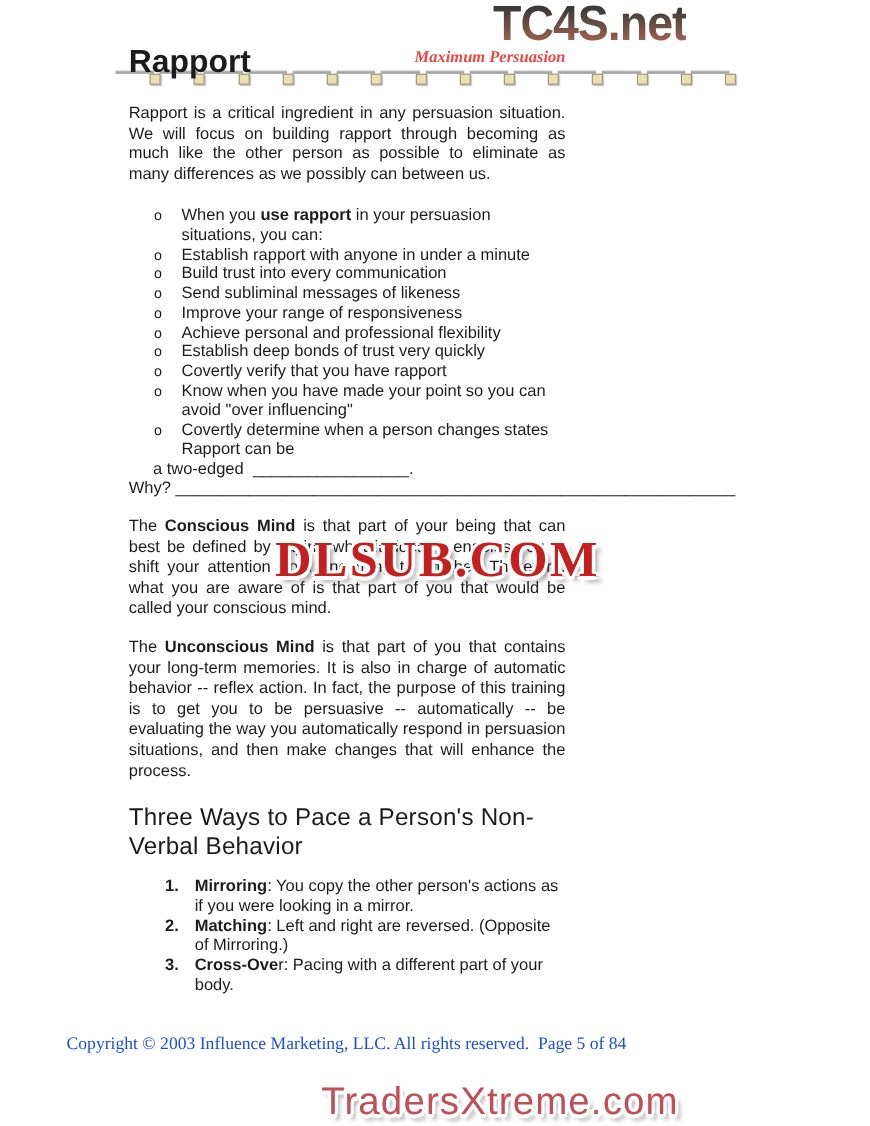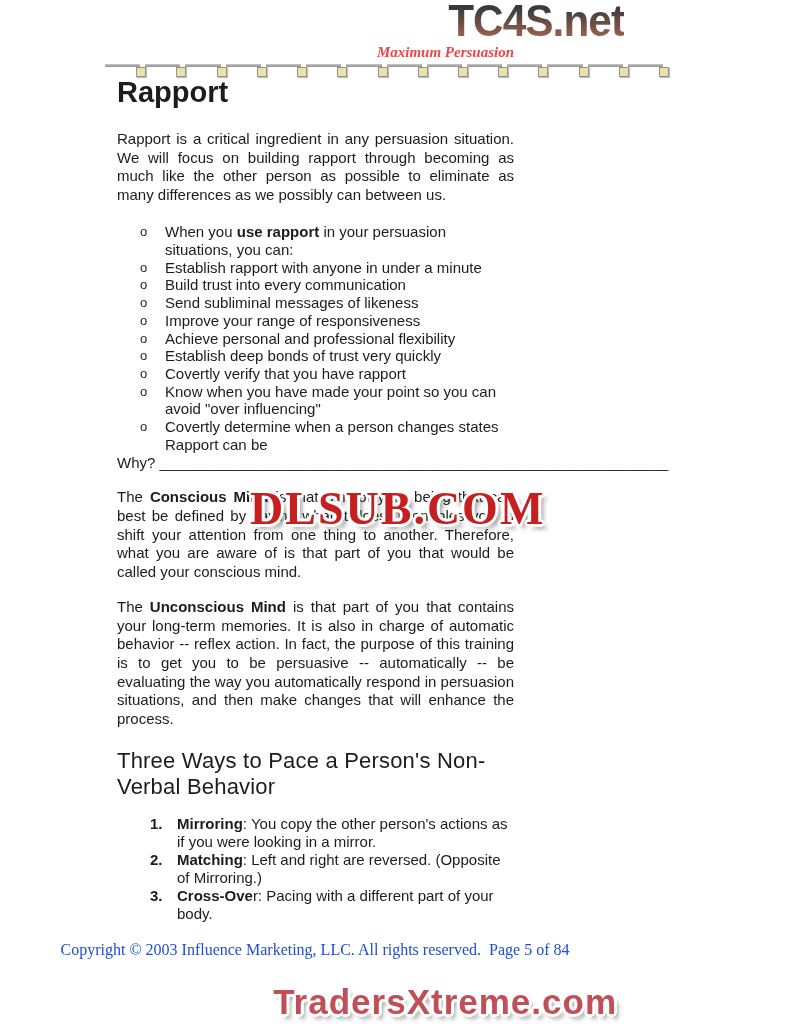--- a/index.html
+++ b/index.html
@@ -38,21 +38,21 @@
     content:"";position:absolute;top:2px;left:0;right:5px;height:3px;
     background:linear-gradient(#c9c9c9,var(--border-bar,#8f8f8f));
   }
   .border-strip i::after{
     content:"";position:absolute;top:5px;right:-1px;width:8px;height:8px;
     background:var(--border-square,#eae2ae);border:1px solid #979381;
     box-shadow:1px 1px 1px rgba(0,0,0,.25);
   }
 
   
-  .content{position:relative;padding:76px 116px 0 117px;}
+  .content{position:relative;padding:40px 116px 0 117px;}
   h1.title{font-size:29px;font-weight:bold;margin:0 0 21px 0;letter-spacing:0;}
   p.body{
     font-size:15px;line-height:18.6px;margin:0 0 17px 0;
     text-align:justify;text-align-last:left;
   }
   ul.bullets{list-style:none;margin:19px 0 0 0;padding:0;font-size:15px;line-height:17.7px;}
   ul.bullets li{display:flex;padding-left:23px;}
   ul.bullets .marker{width:25px;flex:0 0 25px;font-size:13px;}
   ul.bullets .btext{flex:1;}
   .fill-line{font-size:15px;line-height:17.8px;white-space:pre;margin:0;}
@@ -74,21 +74,21 @@
     font-family:"Liberation Serif",serif;font-weight:bold;
     font-size:46px;letter-spacing:2px;line-height:1;
     color:var(--dlsub-red,#c61f1f);
     text-shadow:
       -2px -2px 0 #fff,2px -2px 0 #fff,-2px 2px 0 #fff,2px 2px 0 #fff,
       -3px 0 0 #fff,3px 0 0 #fff,0 -3px 0 #fff,0 3px 0 #fff,
       5px 5px 4px rgba(60,60,60,.45);
   }
   .wm-traders{
     position:absolute;top:984px;right:13px;z-index:5;
-    font-weight:bold;font-size:35px;letter-spacing:1px;line-height:1;
+    font-weight:normal;font-size:35px;letter-spacing:1px;line-height:1;
     color:var(--traders-red,#c14f58);
     text-shadow:
       -2px -2px 0 #fff,2px -2px 0 #fff,-2px 2px 0 #fff,2px 2px 0 #fff,
       -3px 0 0 #fff,3px 0 0 #fff,0 -3px 0 #fff,0 3px 0 #fff,
       4px 5px 4px rgba(90,90,90,.55);
     text-align: center;
   }
 
   
   .footer{
@@ -175,20 +175,21 @@
           <span class="marker">o</span>
           <span class="btext"><span>Know when you have made your point so you can avoid "over influencing"</span></span>
         </li>
 
         <li>
           <span class="marker">o</span>
           <span class="btext"><span>Covertly determine when a person changes states Rapport can be</span></span>
         </li>
       </ul>
 
+    <p class="fill-line indent">a two-edged  _________________.</p>
     <p class="fill-line">Why? _____________________________________________________________</p>
 
     <div class="para-block">
       <p class="body"><span>The </span><span class="b">Conscious Mind</span><span> is that part of your being that can best be defined by saying what it does. It enables you to shift your attention from one thing to another. Therefore, what you are aware of is that part of you that would be called your conscious mind.</span></p>
     </div>
 
     <div class="para-block">
       <p class="body"><span>The </span><span class="b">Unconscious Mind</span><span> is that part of you that contains your long-term memories. It is also in charge of automatic behavior -- reflex action. In fact, the purpose of this training is to get you to be persuasive -- automatically -- be evaluating the way you automatically respond in persuasion situations, and then make changes that will enhance the process.</span></p>
     </div>
 

